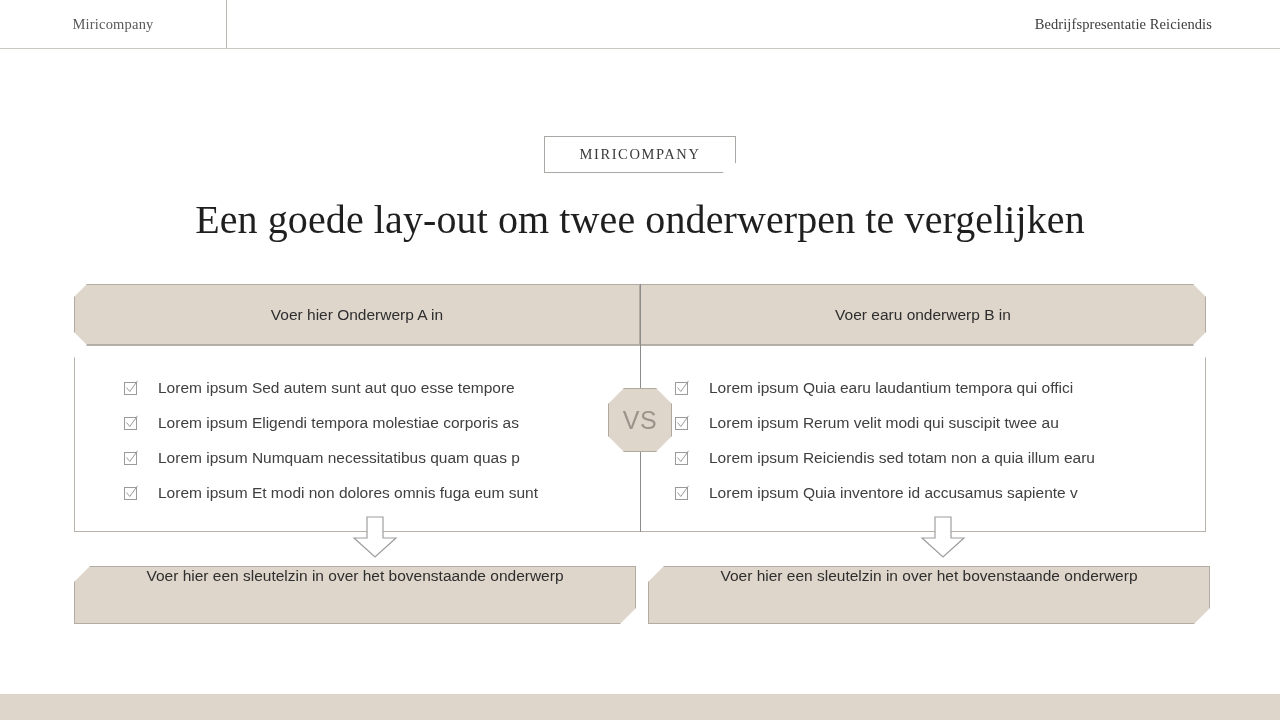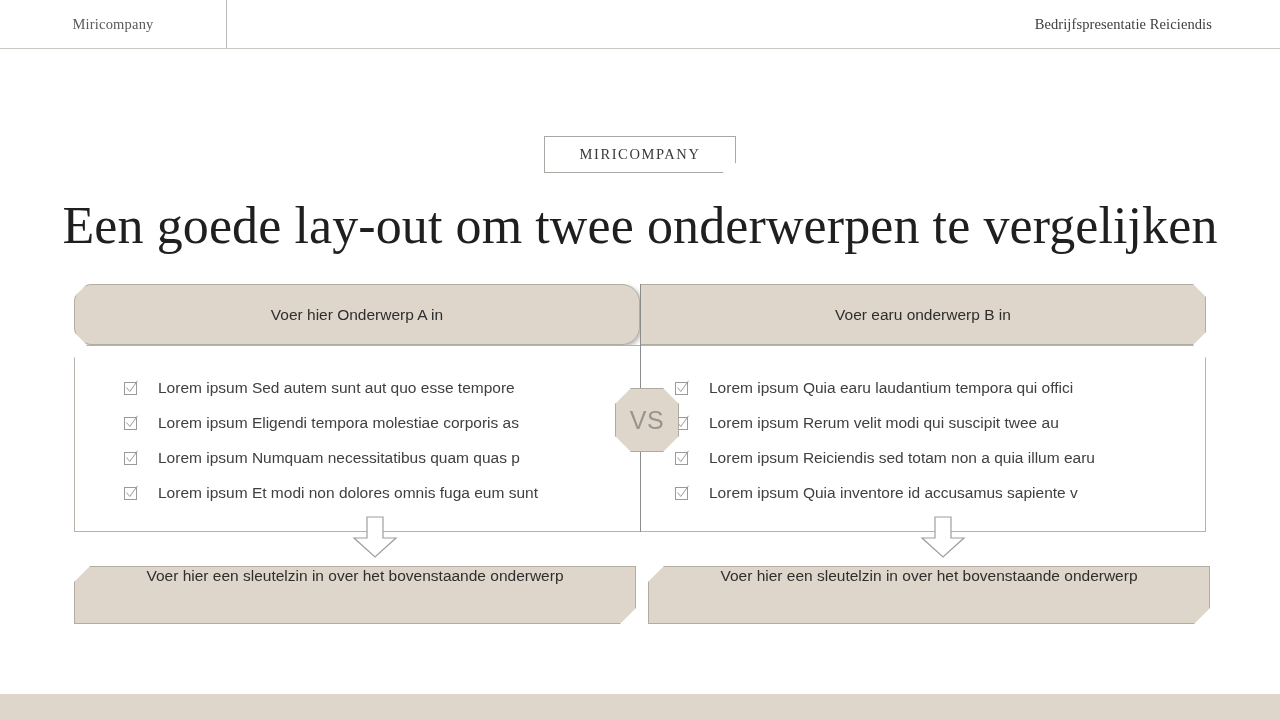--- a/index.html
+++ b/index.html
@@ -75,21 +75,21 @@
     color: #3a3a3a;
   }
 
   
   .title {
     position: absolute;
     left: 0; top: 196px;
     width: 1280px;
     text-align: center;
     font-family: "Liberation Serif", serif;
-    font-size: 52px;
+    font-size: 40px;
     font-weight: 400;
     color: #1f1f1f;
     letter-spacing: 0.1px;
   }
 
   
   .compare {
     position: absolute;
     left: 74px; top: 284px;
     width: 1132px;
@@ -112,21 +112,20 @@
     height: 61px;
     background: #ded5cb;
     border: 1px solid #b3aca3;
     display: flex;
     align-items: center;
     justify-content: center;
     filter: drop-shadow(2px 2px 2px rgba(90,85,78,0.40));
   }
   .col-left .col-head {
     clip-path: polygon(13px 0, 100% 0, 100% 100%, 13px 100%, 0 calc(100% - 13px), 0 13px);
-    border-radius: 18px;
   }
   .col-right .col-head {
     clip-path: polygon(0 0, calc(100% - 13px) 0, 100% 13px, 100% calc(100% - 13px), calc(100% - 13px) 100%, 0 100%);
   }
   .col-head-text {
     font-size: 15.5px;
     color: #2e2e2e;
   }
 
   .col-body {
@@ -189,21 +188,20 @@
     width: 64px;
     height: 64px;
     background: #ded5cb;
     border: 1px solid #b0a99f;
     clip-path: polygon(16px 0, calc(100% - 16px) 0, 100% 16px, 100% calc(100% - 16px),
                        calc(100% - 16px) 100%, 16px 100%, 0 calc(100% - 16px), 0 16px);
     display: flex;
     align-items: center;
     justify-content: center;
     z-index: 5;
-    margin-left: 7px;
   }
   .vs-text {
     font-size: 25px;
     color: #9a948c;
     letter-spacing: 0.5px;
   }
 
   
   .arrow {
     position: absolute;

